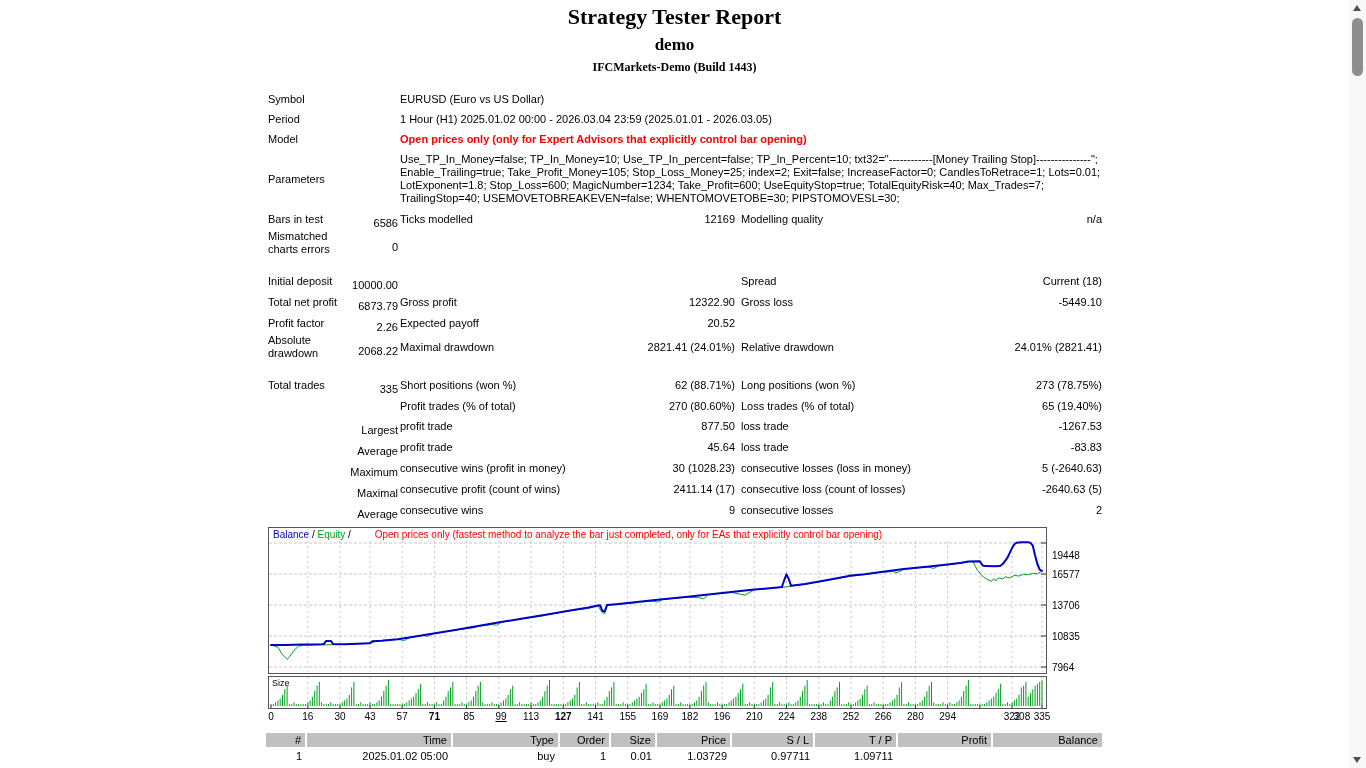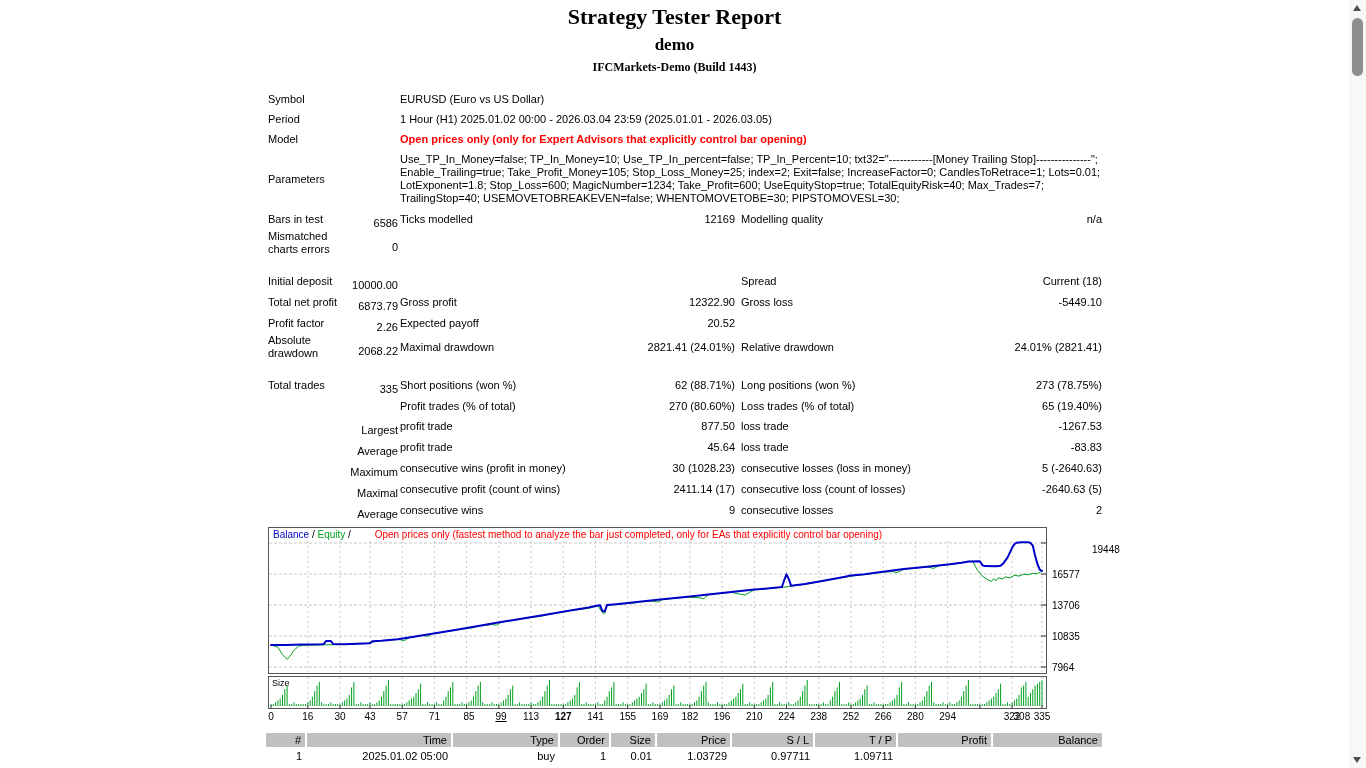--- a/index.html
+++ b/index.html
@@ -234,21 +234,21 @@
           <line x1="772" y1="15.0" x2="777" y2="15.0" stroke="#333" stroke-width="1"></line>
           <line x1="772" y1="46.0" x2="777" y2="46.0" stroke="#333" stroke-width="1"></line>
           <line x1="772" y1="77.0" x2="777" y2="77.0" stroke="#333" stroke-width="1"></line>
           <line x1="772" y1="108.0" x2="777" y2="108.0" stroke="#333" stroke-width="1"></line>
           <line x1="772" y1="139.0" x2="777" y2="139.0" stroke="#333" stroke-width="1"></line>
           <polyline points="2.0,117.0 8.9,119.2 13.5,126.7 18.1,131.3 20.4,128.9 25.0,122.4 29.6,118.1 34.2,117.4 52.6,116.8 57.2,116.8 64.1,116.7 75.6,116.5 94.1,115.6 103.3,114.5 107.9,112.9 128.6,111.4 135.5,112.5 140.1,109.7 153.9,107.4 158.5,108.4 163.1,105.9 186.1,102.1 204.5,99.7 209.1,98.2 222.9,96.5 227.5,97.3 232.1,94.3 255.2,90.5 273.6,87.9 278.2,86.6 301.2,82.7 319.6,80.3 328.8,77.7 333.4,84.6 335.7,85.7 338.0,77.3 347.2,76.4 365.6,75.0 370.2,73.9 384.0,73.2 388.7,74.0 393.3,71.6 416.3,69.2 430.1,69.7 434.7,70.8 439.3,66.7 462.3,64.3 471.5,66.3 476.1,67.1 480.7,64.3 485.3,61.8 508.3,59.7 517.5,58.9 522.1,58.1 535.9,56.3 554.4,53.0 577.4,48.8 595.8,46.4 611.9,44.3 623.4,43.6 628.0,44.6 634.9,41.2 657.9,38.9 664.8,40.4 669.4,37.9 680.9,36.5 692.4,35.0 699.4,33.7 704.0,33.6 706.3,38.2 708.6,42.5 713.2,47.9 717.8,51.2 722.4,53.5 724.7,50.6 727.0,52.8 729.3,49.9 733.9,50.9 736.2,48.8 740.8,49.9 745.4,47.3 750.0,48.1 754.6,46.2 759.2,46.8 763.8,45.3 768.4,45.8 773.0,42.9" fill="none" stroke="#00A020" stroke-width="1" stroke-linejoin="round" stroke-linecap="round"></polyline>
           <polyline points="2.0,117.0 15.8,116.9 34.2,116.6 52.6,116.3 54.9,115.9 57.2,112.9 61.8,112.9 64.1,116.0 75.6,116.2 94.1,115.4 101.0,115.3 103.3,113.3 112.5,112.7 128.6,111.2 140.1,109.5 163.1,105.7 186.1,101.9 209.1,98.0 232.1,94.1 255.2,90.2 278.2,86.4 301.2,82.5 319.6,79.4 328.8,77.5 331.1,77.3 333.4,83.0 335.7,83.5 338.0,77.1 347.2,76.2 370.2,73.7 393.3,71.3 416.3,69.0 439.3,66.5 462.3,64.1 485.3,61.6 508.3,59.5 512.9,59.0 515.2,52.2 517.5,46.3 519.8,51.2 522.1,57.8 535.9,56.1 554.4,52.8 577.4,48.6 579.7,47.7 595.8,46.2 611.9,44.1 634.9,41.0 657.9,38.7 680.9,36.2 692.4,34.7 699.4,33.4 710.9,33.2 713.2,37.1 715.5,38.1 727.0,38.2 731.6,37.8 733.9,35.8 738.5,29.6 743.1,19.8 745.4,16.1 747.7,14.7 752.3,14.2 759.2,14.2 761.5,14.9 763.8,17.7 766.1,27.4 768.4,36.0 770.7,41.6 773.0,42.8" fill="none" stroke="#0000C8" stroke-width="2" stroke-linejoin="round" stroke-linecap="round"></polyline>
         </svg>
     </div>
     <div id="ylabels">
-        <div class="ylab" style="top: 18px; margin-left: 40px;">19448</div>
+        <div class="ylab" style="top: 24px;">19448</div>
         <div class="ylab" style="top: 43px;">16577</div>
         <div class="ylab" style="top: 74px;">13706</div>
         <div class="ylab" style="top: 105px;">10835</div>
         <div class="ylab" style="top: 136px;">7964</div>
       </div>
     <div class="size-box">
       <div class="size-label">Size</div>
       <svg id="size-svg" width="777" height="31">
           <line x1="38.8" y1="0" x2="38.8" y2="31" stroke="#C8C8C8" stroke-width="1" stroke-dasharray="2,3"></line>
           <line x1="71.0" y1="0" x2="71.0" y2="31" stroke="#C8C8C8" stroke-width="1" stroke-dasharray="2,3"></line>
@@ -636,21 +636,21 @@
           <line x1="743.1" y1="28" x2="743.1" y2="31" stroke="#333" stroke-width="1"></line>
           <line x1="773.0" y1="28" x2="773.0" y2="31" stroke="#333" stroke-width="1"></line>
         </svg>
     </div>
     <div class="xlabels" id="xlabels">
         <span class="xlab" style="left: 3px;">0</span>
         <span class="xlab" style="left: 39.8239px;">16</span>
         <span class="xlab" style="left: 72.0448px;">30</span>
         <span class="xlab" style="left: 101.964px;">43</span>
         <span class="xlab" style="left: 134.185px;">57</span>
-        <span class="xlab" style="left: 166.406px;">71</span>
+        <span class="xlab" style="left: 166.406px; font-weight: bold;">71</span>
         <span class="xlab" style="left: 201px;">85</span>
         <span class="xlab" style="left: 233px; text-decoration: underline;">99</span>
         <span class="xlab" style="left: 263.069px;">113</span>
         <span class="xlab" style="left: 295.29px; font-weight: bold;">127</span>
         <span class="xlab" style="left: 327.51px;">141</span>
         <span class="xlab" style="left: 359.731px;">155</span>
         <span class="xlab" style="left: 391.952px;">169</span>
         <span class="xlab" style="left: 421.872px;">182</span>
         <span class="xlab" style="left: 454.093px;">196</span>
         <span class="xlab" style="left: 486.313px;">210</span>

